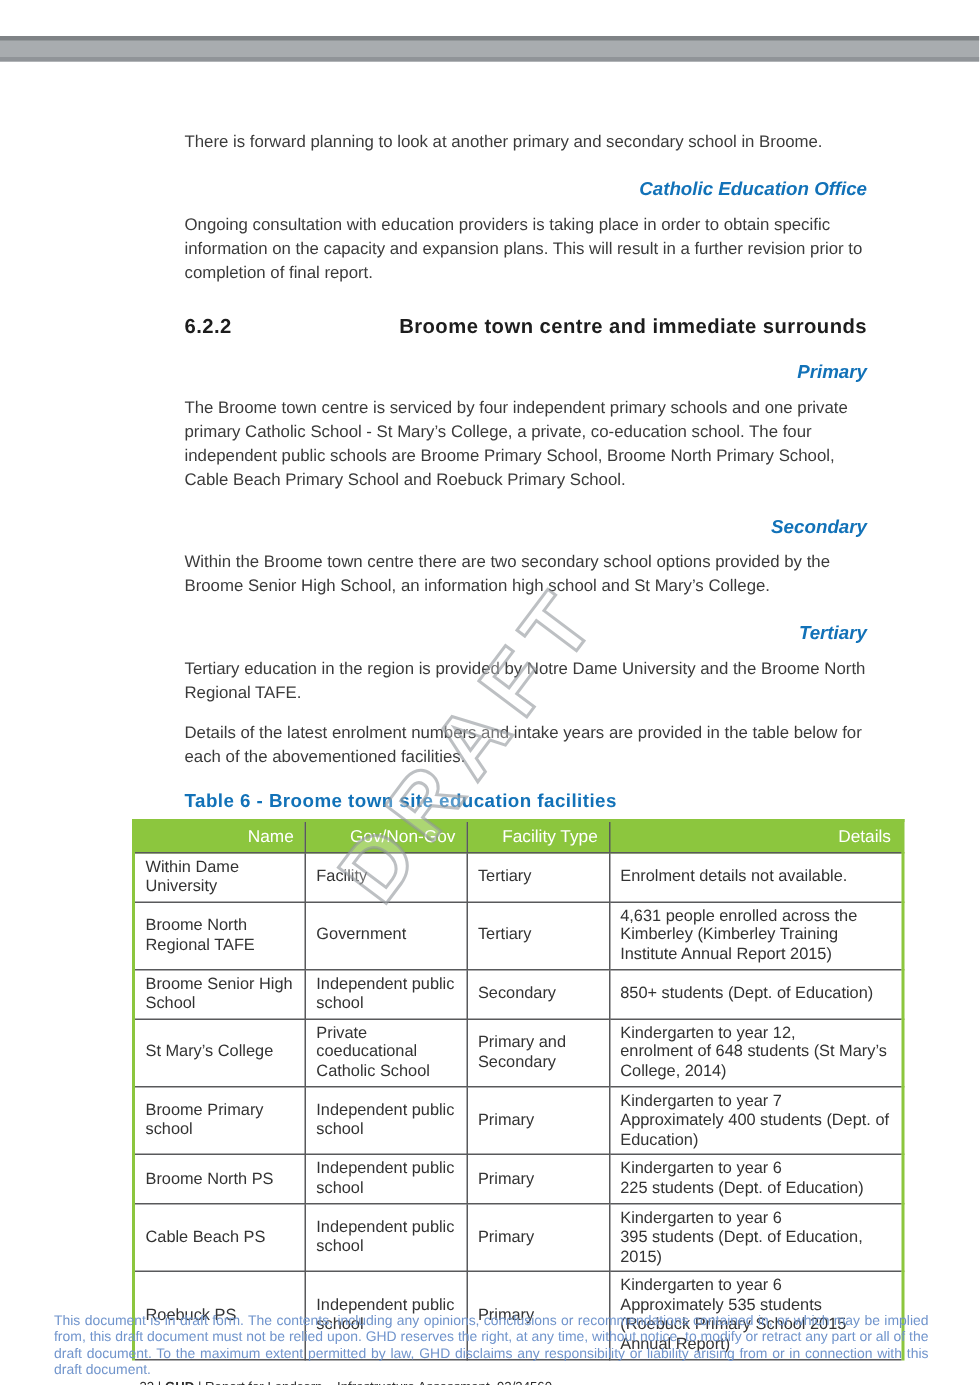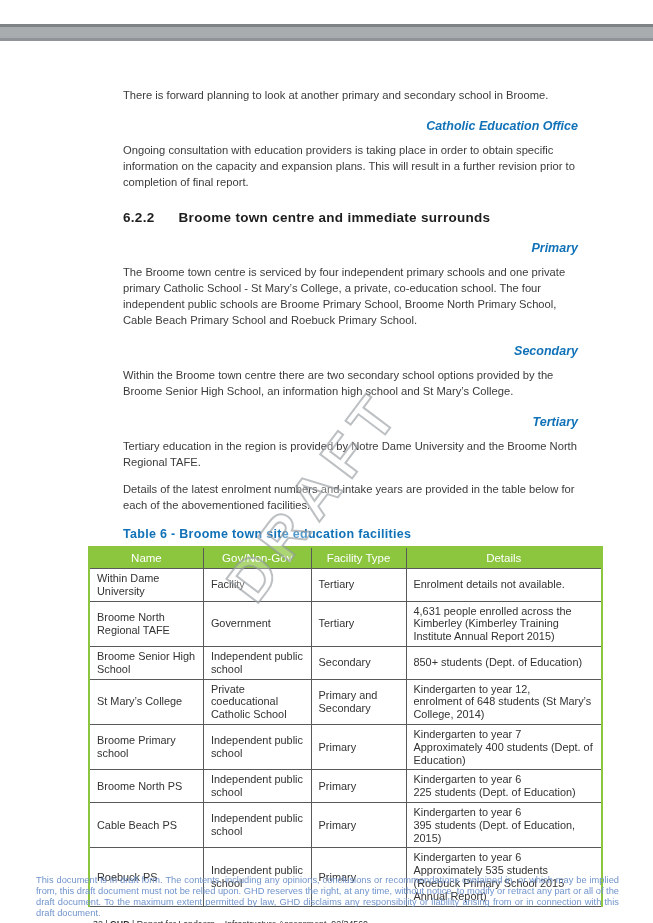--- a/index.html
+++ b/index.html
@@ -33,20 +33,21 @@
     color:#1272b8;
     text-align:right;
   }
   .section-heading{
     margin:20px 0 13px 0;
     font-size:13.5px;
     font-weight:bold;
     color:#1d1d1d;
     letter-spacing:.3px;
     display:flex;
+    justify-content:space-between;
   }
   .section-heading .num{margin-right:24px;}
   .table-title{
     margin:14px 0 5px 0;
     font-size:12.5px;
     font-weight:bold;
     color:#1272b8;
     letter-spacing:.3px;
   }
   .table-wrap{margin-left:-35px;}
@@ -54,21 +55,21 @@
     width:515px;
     table-layout:fixed;
     border-collapse:collapse;
     border:2px solid #8cc63e;
     border-bottom:1px solid #58595b;
   }
   table.facilities th{
     background:#8cc63e;
     color:#ffffff;
     font-weight:normal;
-    text-align:center;
+    text-align:right;
     font-size:11.5px;
     padding:4px 7px;
     border:1px solid #58595b;
   }
   table.facilities td{
     font-size:10.9px;
     line-height:12.8px;
     padding:3px 7px;
     border:1px solid #58595b;
     vertical-align:middle;

